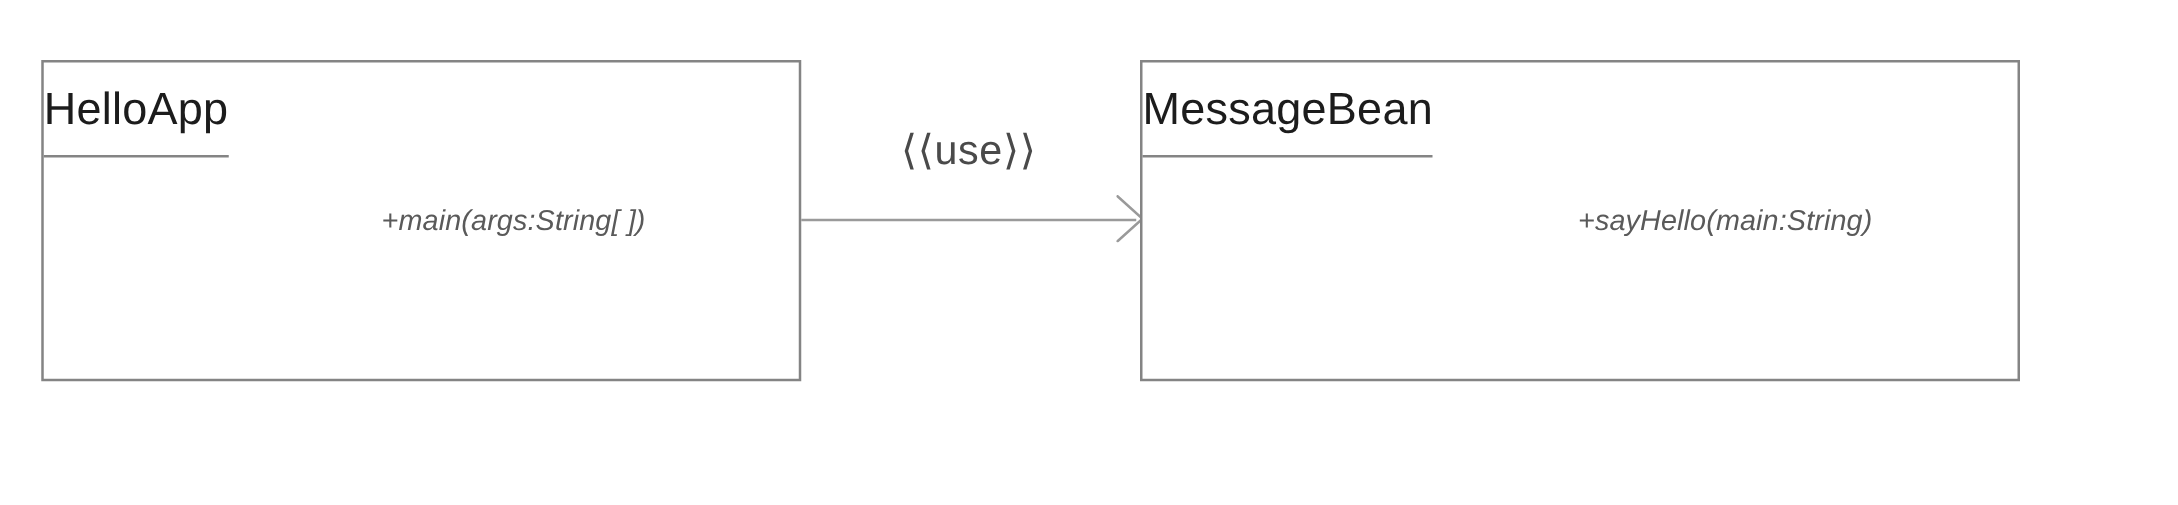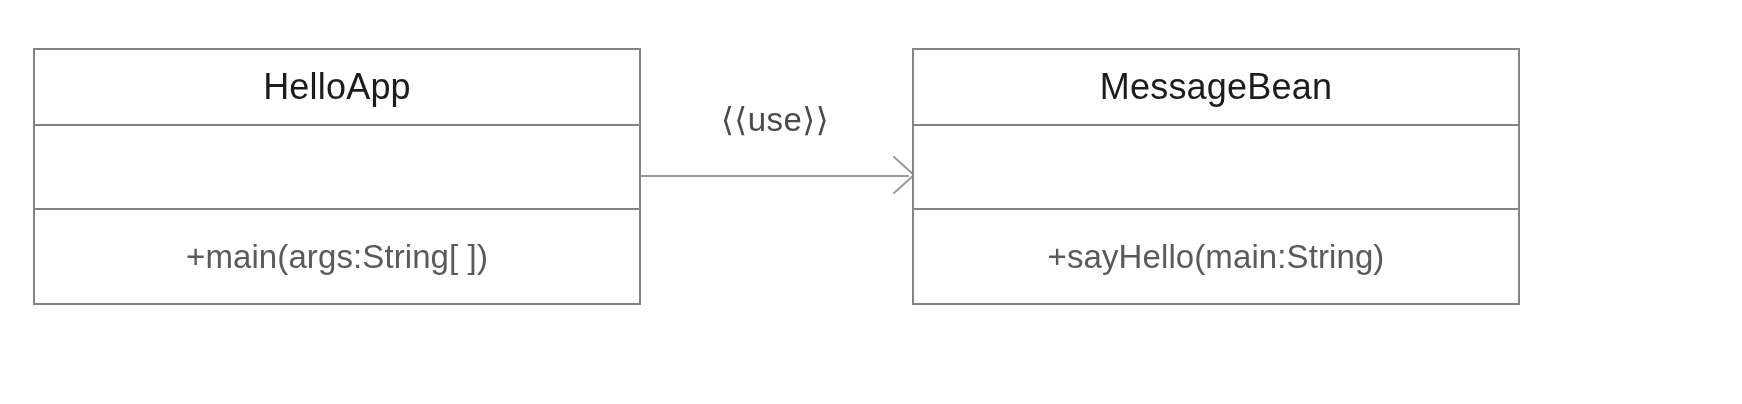--- a/index.html
+++ b/index.html
@@ -22,25 +22,25 @@
     background: #ffffff;
   }
 
   
   .uml-class {
     position: absolute;
     box-sizing: border-box;
     background: #ffffff;
     border: 2px solid #848484;
     display: flex;
-    flex-direction: column;
+    flex-direction: row;
   }
 
   .uml-class.left  { left: 33px;  top: 48px; width: 608px; height: 257px; }
-  .uml-class.right { left: 912px; top: 48px; width: 608px; height: 257px; }
+  .uml-class.right { left: 912px; top: 48px; width: 704px; height: 257px; }
 
   .compartment {
     box-sizing: border-box;
     display: flex;
     align-items: center;
     justify-content: center;
     overflow: hidden;
   }
 
   .compartment.name-compartment {
@@ -56,24 +56,25 @@
   }
 
   .class-name {
     font-size: 36px;
     color: #1c1c1c;
     letter-spacing: 0.2px;
     white-space: nowrap;
   }
 
   .operation-text {
-    font-size: 33px;
+    font-size: 23px;
     color: #5a5a5a;
     letter-spacing: 0.1px;
     white-space: nowrap;
+    font-style: italic;
   }
 
   
   #dependency-relationship {
     position: absolute;
     left: 641px;
     top: 100px;
     width: 275px;
     height: 120px;
   }

